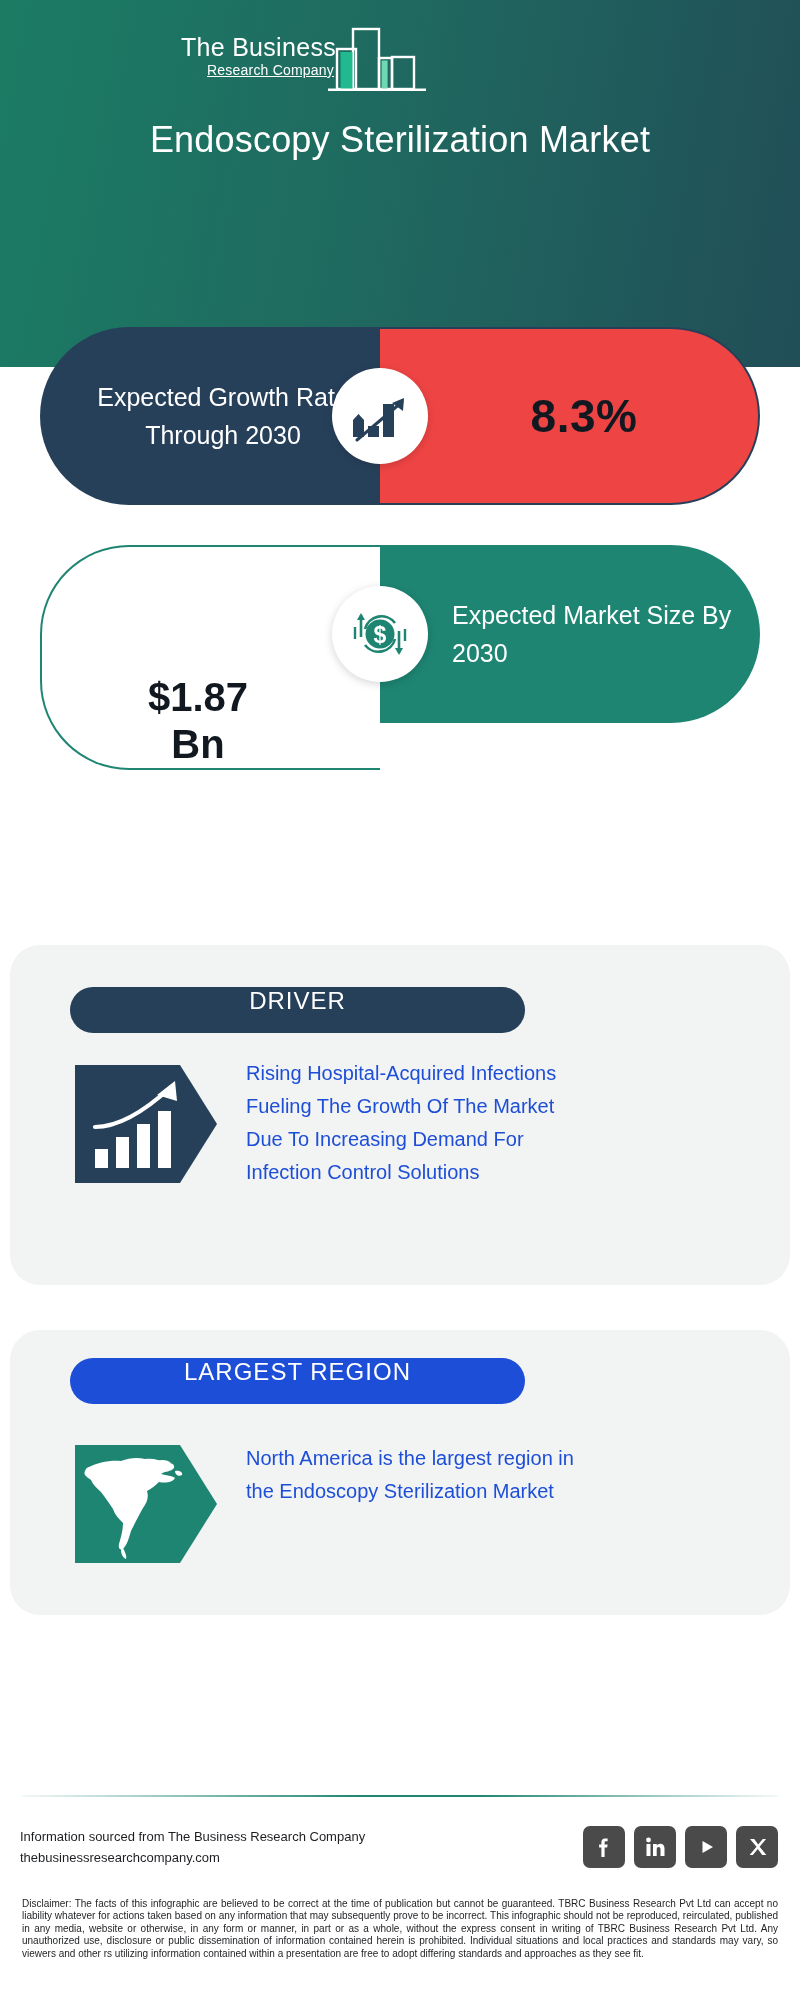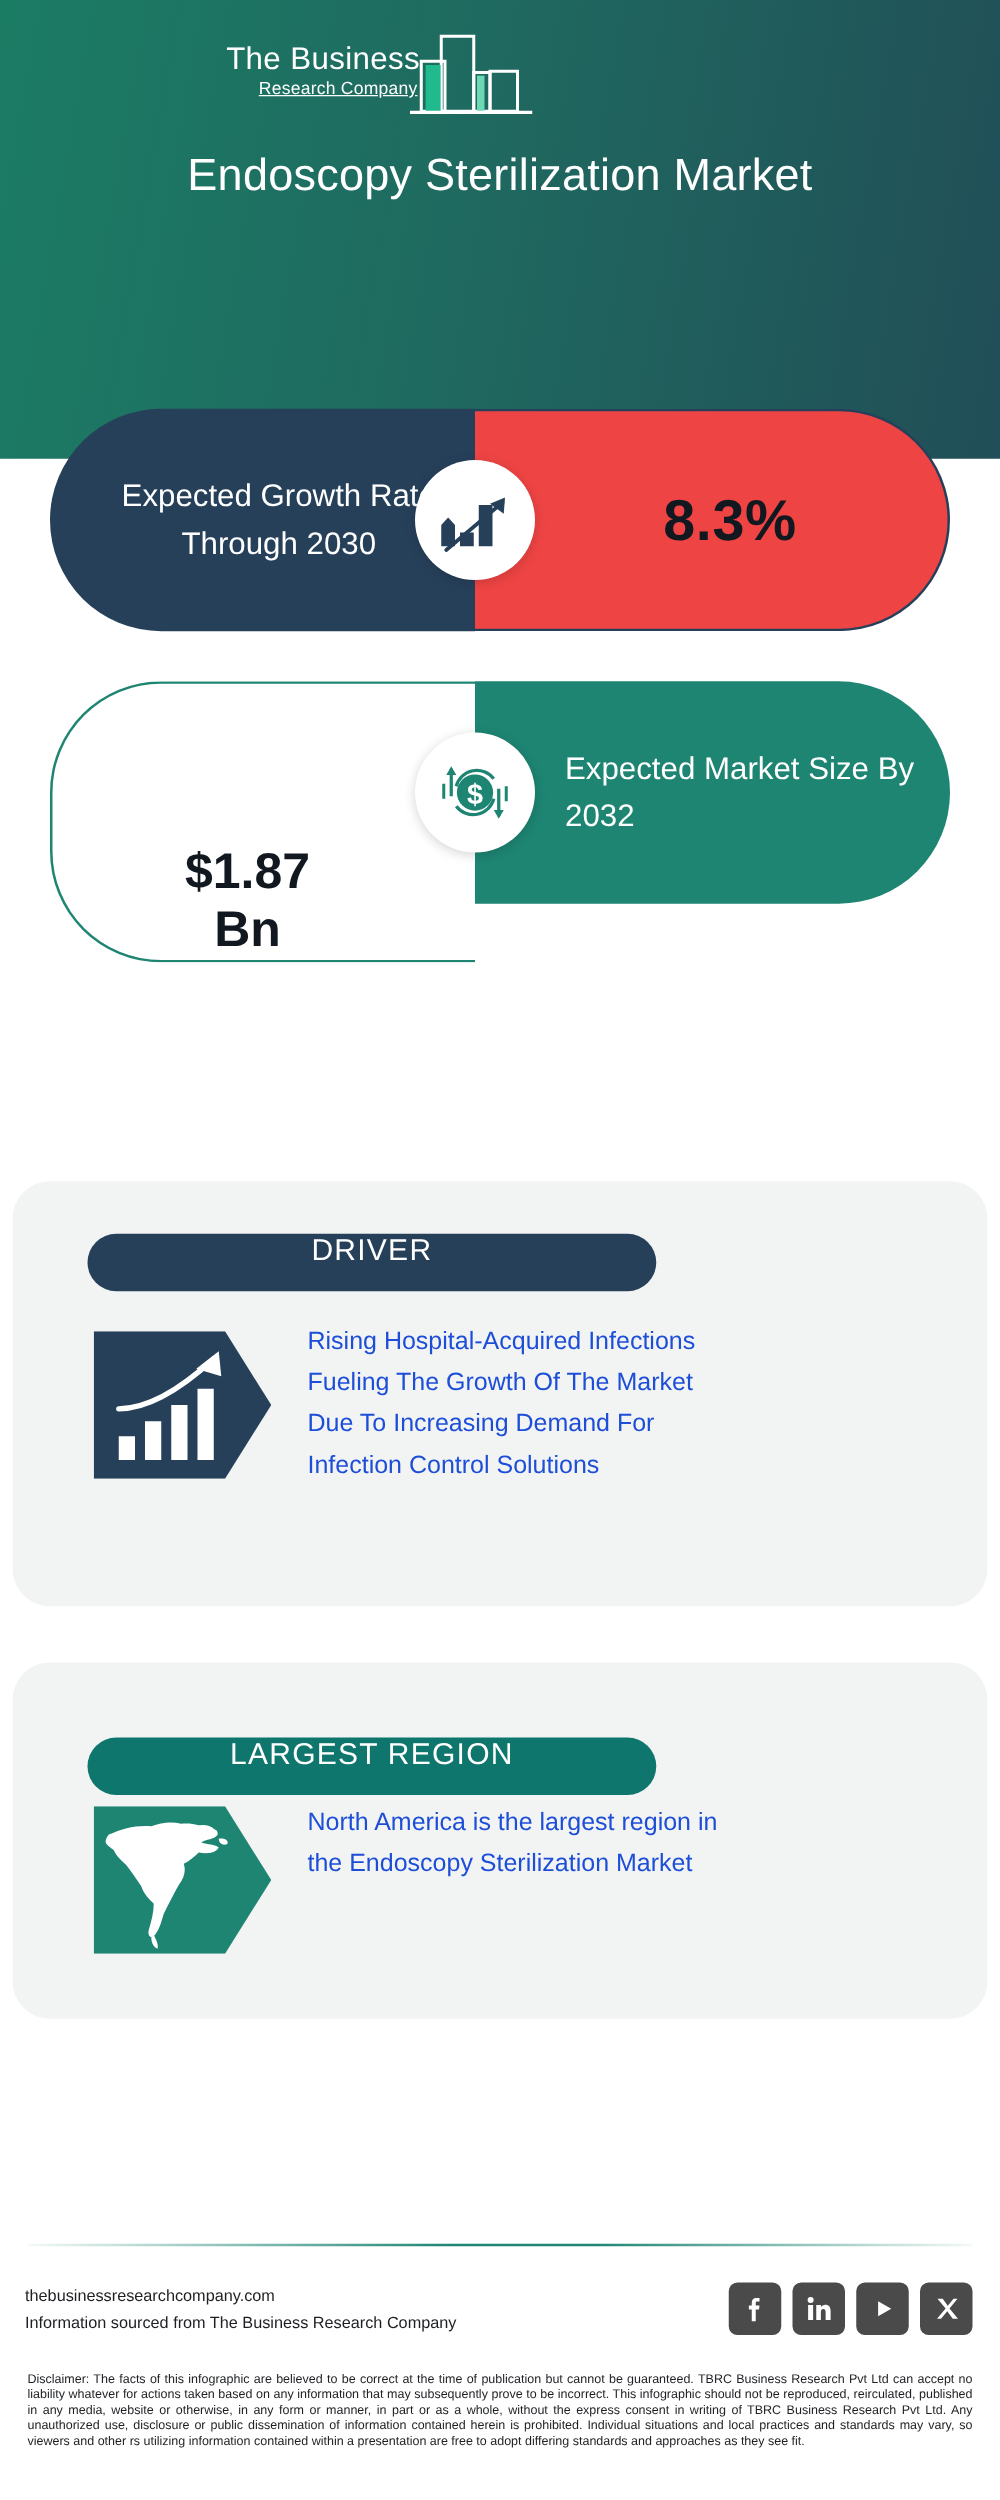--- a/index.html
+++ b/index.html
@@ -104,21 +104,21 @@
   .panel-driver { top: 945px; height: 340px; }
   .panel-region { top: 1330px; height: 285px; }
 
   .pill {
     position: absolute; left: 60px; width: 455px; height: 46px;
     border-radius: 23px;
     display: flex; align-items: flex-start; justify-content: center;
     color: #ffffff; font-size: 24px; letter-spacing: 1px; font-weight: 400;
   }
   .pill-driver { top: 42px; background: #27405a; }
-  .pill-region { top: 60px; background: #0f766e; }
+  .pill-region { top: 28px; background: #1d4ed8; }
 
   .pennant { position: absolute; left: 65px; }
   .pennant-driver { top: 120px; }
   .pennant-region { top: 115px; }
 
   .body-text {
     position: absolute; font-size: 20px; line-height: 33px; color: #1d4ed8;
     font-weight: 400;
   }
   .body-driver { left: 236px; top: 112px; width: 330px; }
@@ -193,21 +193,21 @@
   </div>
 
   <div class="stat2">
     <div class="stat2-left">
       <div class="val">
         <span>$1.87</span><br>
         <span>Bn</span>
       </div>
     </div>
     <div class="stat2-right">
-      <div class="lbl">Expected Market Size By 2032</div>
+      <div class="lbl">Expected Market Size By 2030</div>
     </div>
     <div class="badge badge-2">
       <svg width="62" height="58" viewBox="0 0 62 58">
         <circle cx="31" cy="29" r="14.5" fill="#1e8573"></circle>
         <text x="31" y="38" font-family="Liberation Sans, sans-serif" font-size="23" font-weight="bold" fill="#ffffff" text-anchor="middle">$</text>
         <path d="M16 40 A17 17 0 0 0 46 34" fill="none" stroke="#1e8573" stroke-width="2.6"></path>
         <path d="M46 18 A17 17 0 0 0 16 24" fill="none" stroke="#1e8573" stroke-width="2.6"></path>
         <line x1="12" y1="10" x2="12" y2="32" stroke="#1e8573" stroke-width="2.6"></line>
         <polygon points="8,15 12,8 16,15" fill="#1e8573"></polygon>
         <line x1="50" y1="26" x2="50" y2="48" stroke="#1e8573" stroke-width="2.6"></line>
@@ -255,22 +255,22 @@
           <path d="M48 103 C50 107 52 111 51 114 C48 113 46 109 46 105 Z"></path>
         </g>
       </svg>
     </div>
     <div class="body-text body-region">North America is the largest region in the Endoscopy Sterilization Market</div>
   </div>
 
   <div class="divider"></div>
 
   <div class="source">
+    <div>Information sourced from The Business Research Company</div>
     <div>thebusinessresearchcompany.com</div>
-    <div>Information sourced from The Business Research Company</div>
   </div>
 
   <div class="socials">
     <div class="social">
       <svg width="26" height="26" viewBox="0 0 26 26">
           <path d="M16.6 7.2h-2.1c-.5 0-.9.4-.9 1v2.2h3l-.4 3.1h-2.6V23h-3.2v-9.5H8.1v-3.1h2.3V8.1c0-2.2 1.4-3.7 3.5-3.7h2.7z" fill="#ffffff"></path>
         </svg>
     </div>
     <div class="social">
       <svg width="26" height="26" viewBox="0 0 26 26">

